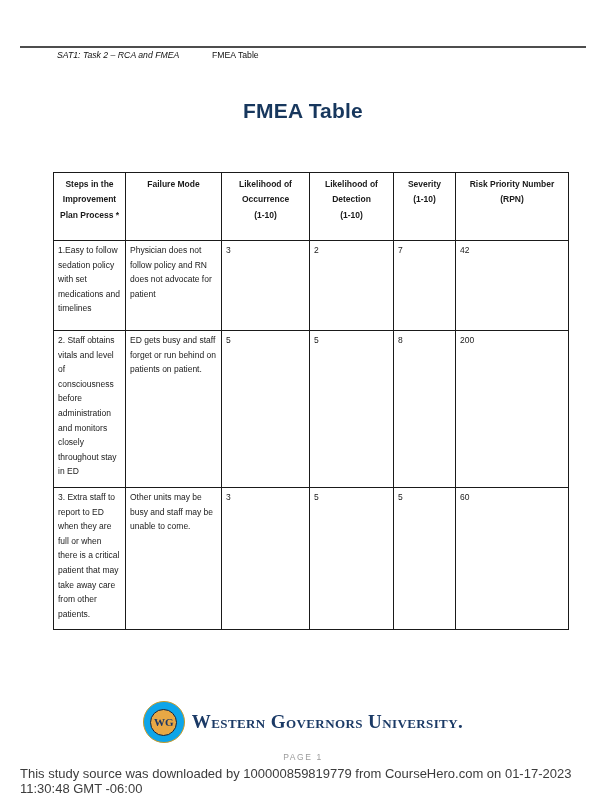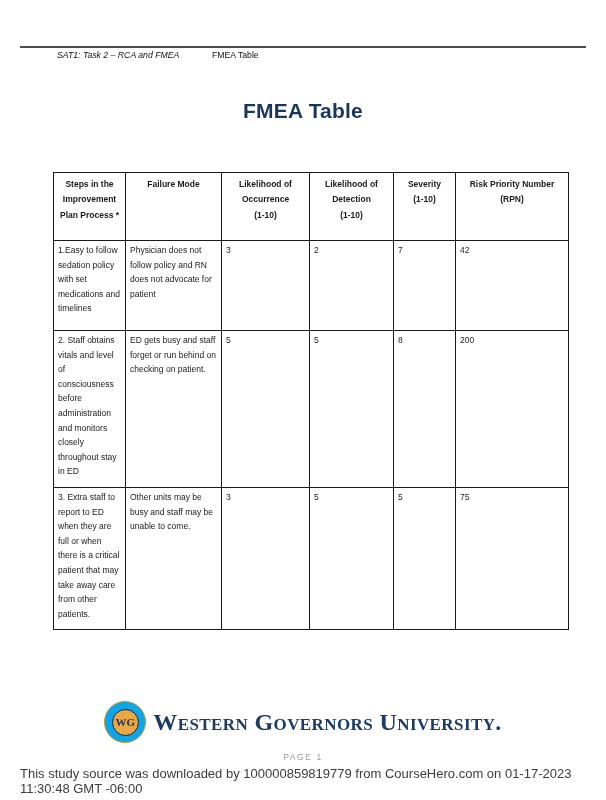--- a/index.html
+++ b/index.html
@@ -94,21 +94,21 @@
     color: #1f3864;
     font-family: "Liberation Serif", serif;
     font-weight: bold;
     font-size: 11px;
     display: flex; align-items: center; justify-content: center;
   }
   .wordmark {
     font-family: "Liberation Serif", serif;
     font-variant: small-caps;
     font-weight: 600;
-    font-size: 24px;
+    font-size: 19px;
     color: #1b3a66;
     letter-spacing: 0.4px;
     white-space: nowrap;
   }
 
   .page-num {
     position: absolute;
     top: 752px; left: 0; right: 0;
     text-align: center;
     font-size: 8.5px;
@@ -165,33 +165,33 @@
       <tr class="r0">
         <td>1.Easy to follow sedation policy with set medications and timelines</td>
         <td>Physician does not follow policy and RN does not advocate for patient</td>
         <td>3</td>
         <td>2</td>
         <td>7</td>
         <td>42</td>
       </tr>
       <tr class="r1">
         <td>2. Staff obtains vitals and level of consciousness before administration and  monitors closely throughout stay in ED</td>
-        <td>ED gets busy and staff forget or run behind on checking on patient.</td>
+        <td>ED gets busy and staff forget or run behind on patients on patient.</td>
         <td>5</td>
         <td>5</td>
         <td>8</td>
         <td>200</td>
       </tr>
       <tr class="r2">
         <td>3. Extra staff to report to ED when they are full or when there is a critical patient that may take away care from other patients.</td>
         <td>Other units may be busy and staff may be unable to come.</td>
         <td>3</td>
         <td>5</td>
         <td>5</td>
-        <td>75</td>
+        <td>60</td>
       </tr>
     </tbody>
   </table>
 
   <div class="logo-row">
     <div class="seal">
       <div class="seal-inner">WG</div>
     </div>
     <div class="wordmark">Western Governors University.</div>
   </div>

